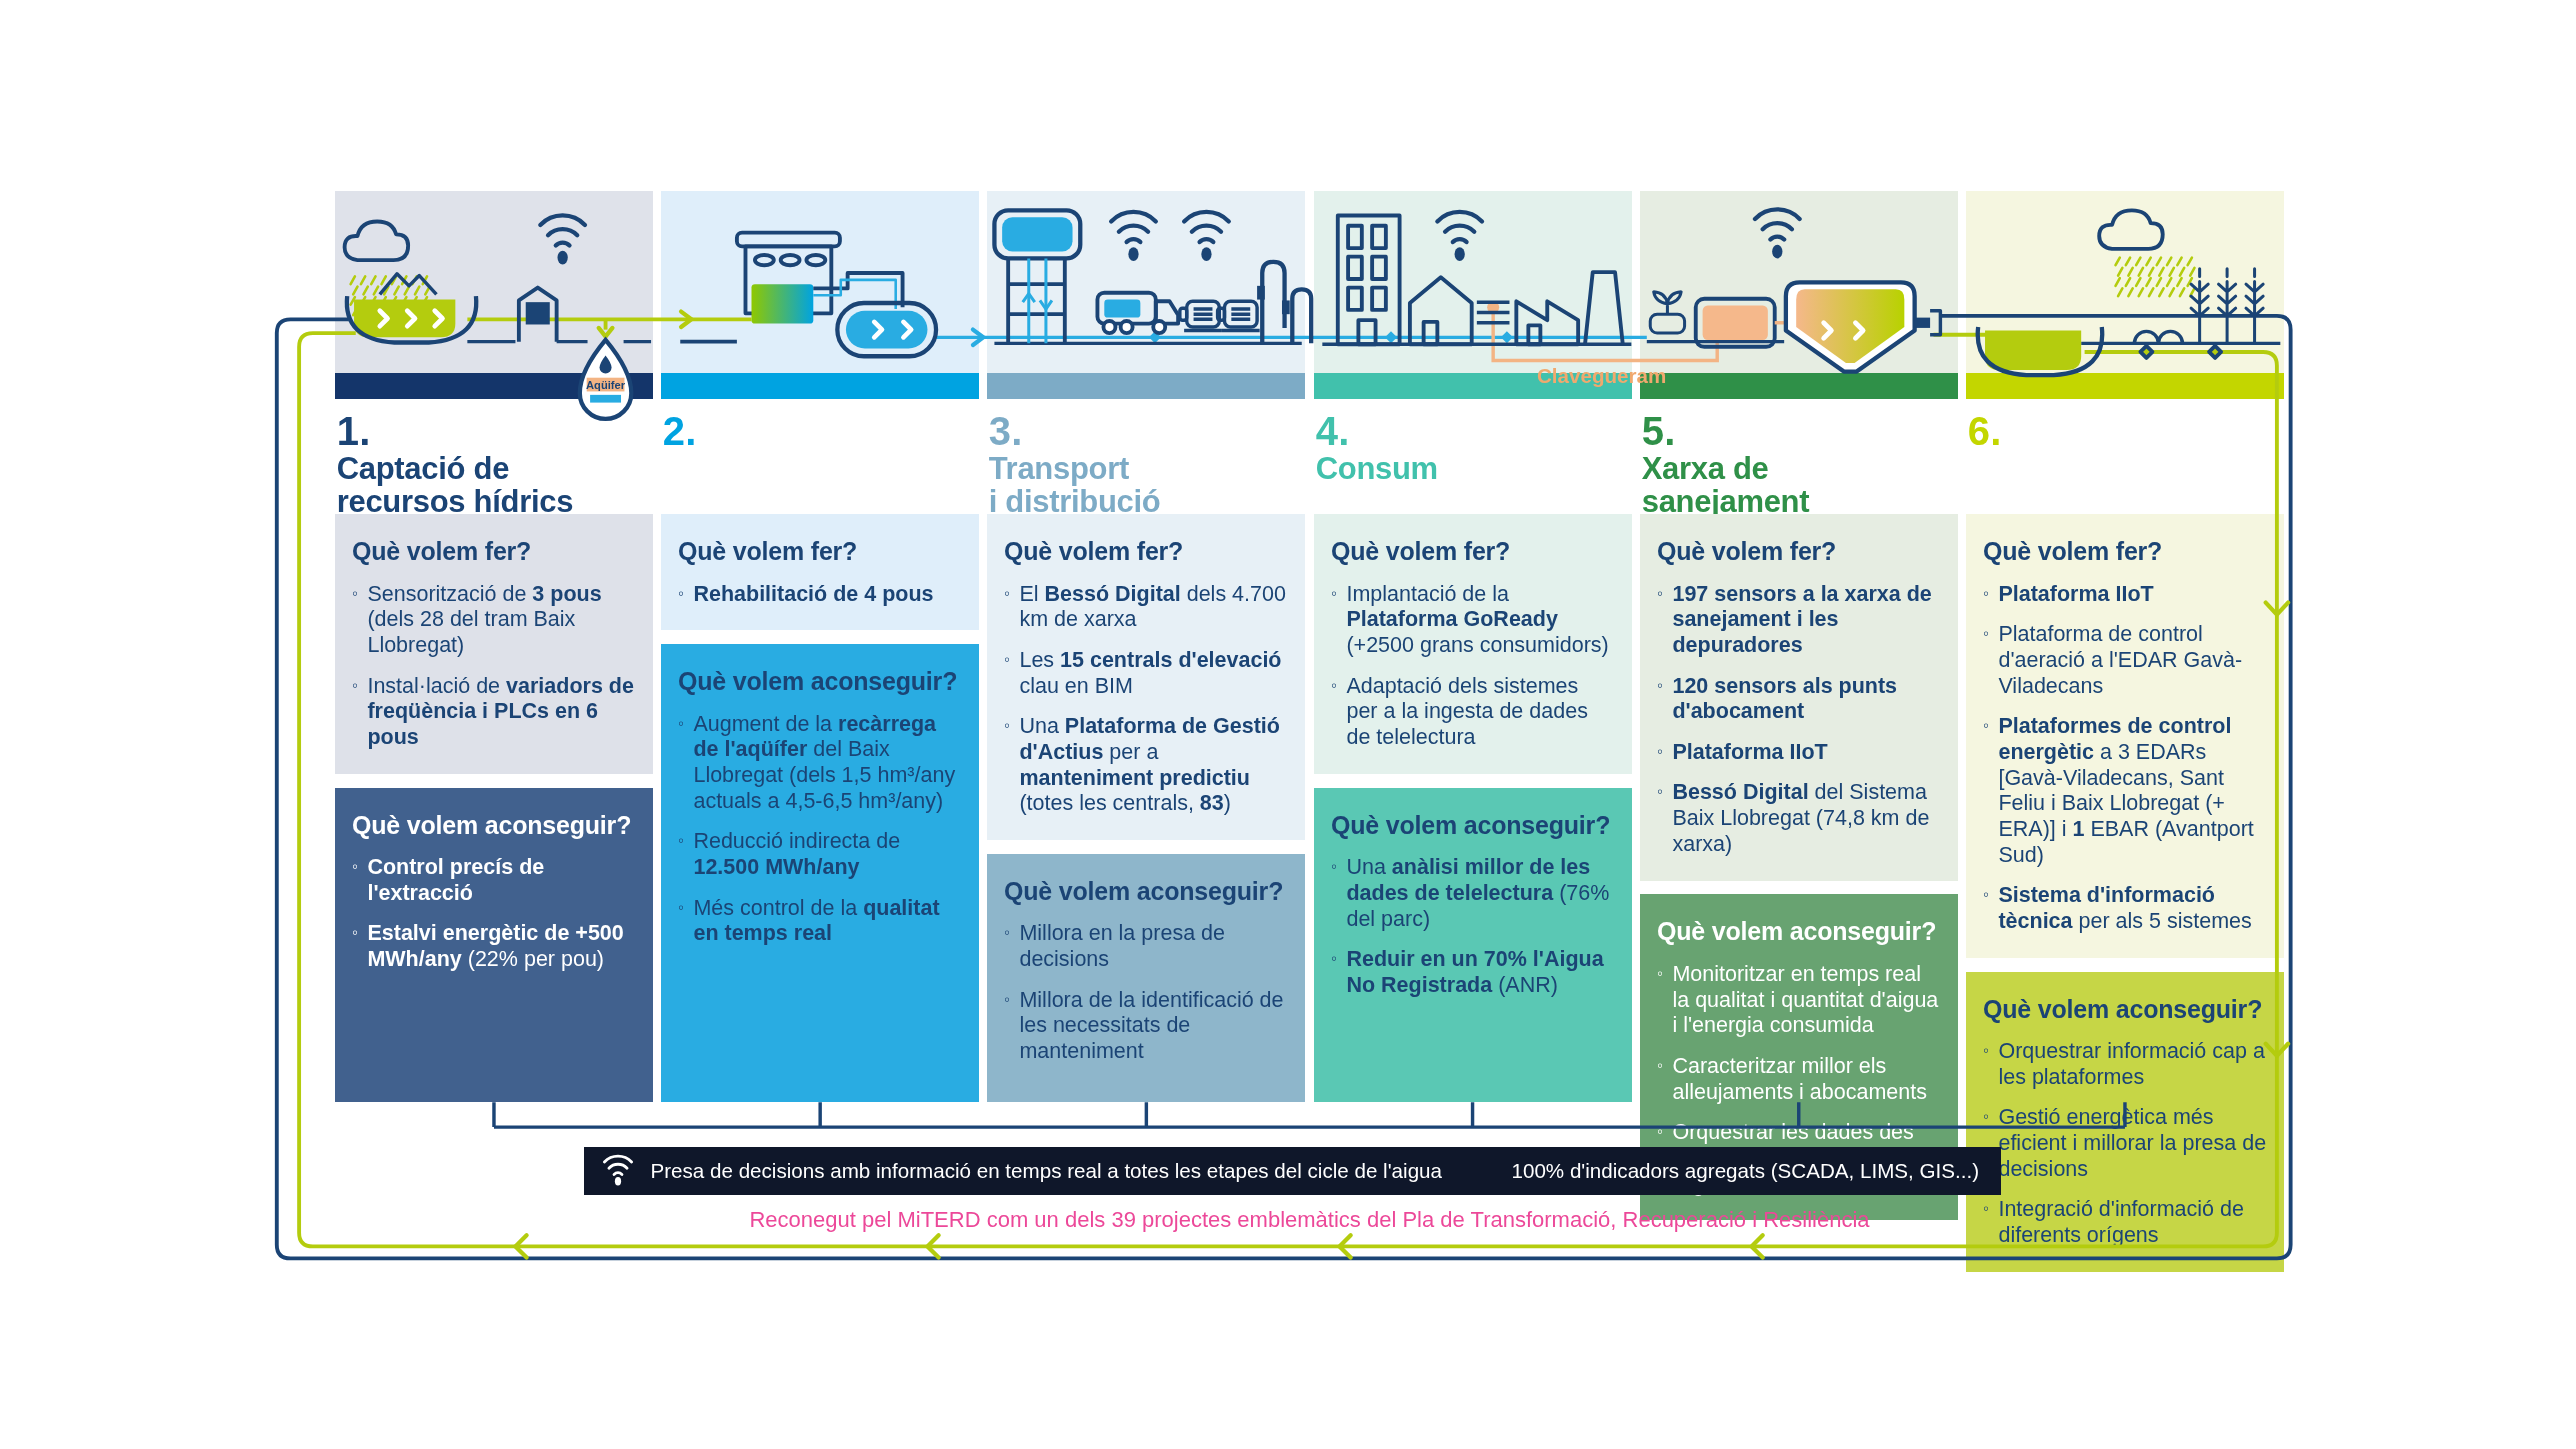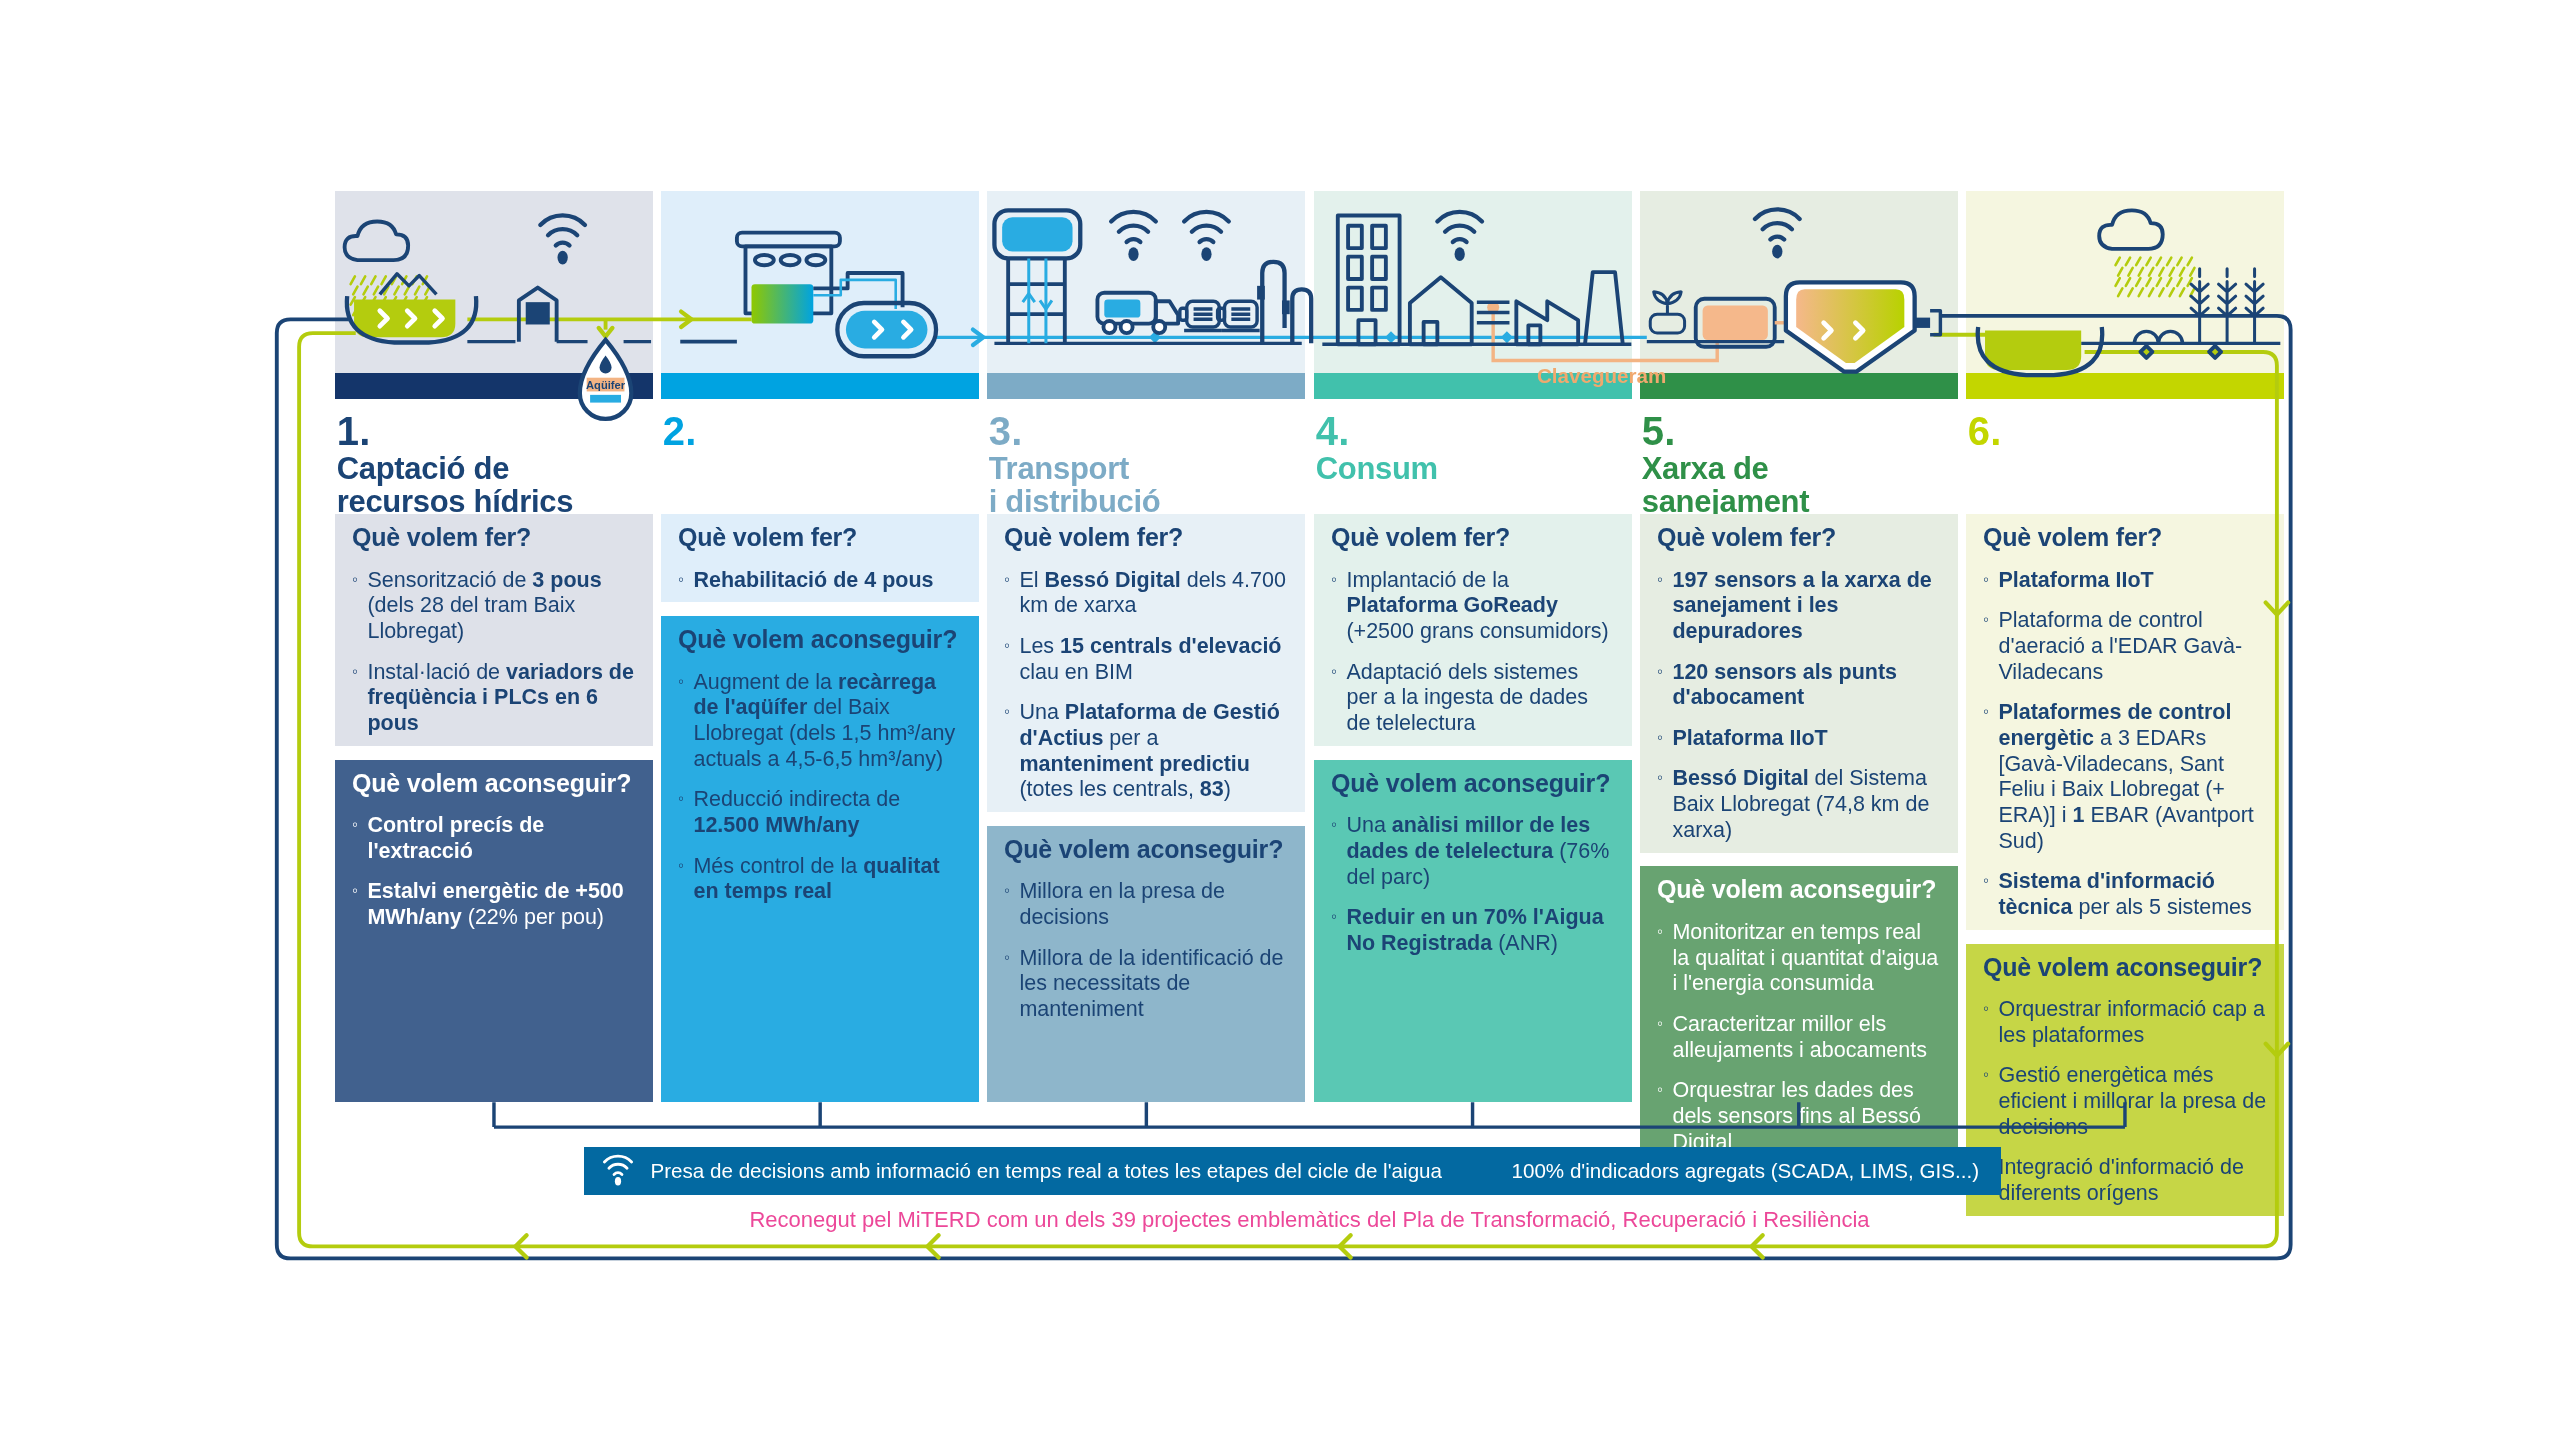--- a/index.html
+++ b/index.html
@@ -5,21 +5,21 @@
   html,body{margin:0;padding:0;background:#fff;font-family:"Liberation Sans",sans-serif;}
   .stage{position:relative;width:2576px;height:1449px;background:#fff;overflow:hidden;}
   .overlay{position:absolute;left:0;top:0;width:2576px;height:1449px;z-index:5;pointer-events:none;}
   .col{position:absolute;top:191px;width:318px;z-index:2;}
   .icon-band{height:182px;}
   .bar{height:26px;}
   .head{box-sizing:border-box;height:110px;padding:12px 1.7px 0;}
   .num{font-size:40px;font-weight:800;line-height:1;letter-spacing:0.4px;}
   .title{font-size:31px;font-weight:800;line-height:1.06;white-space:pre-line;letter-spacing:-0.3px;margin-top:1.7px;}
   .colbody{display:flex;flex-direction:column;gap:13.7px;height:588px;margin-top:5.2px;}
-  .panel{box-sizing:border-box;padding:9px 17px;}
+  .panel{box-sizing:border-box;padding:23px 17px;}
   .panel h3{margin:0 0 15.5px;font-size:25px;font-weight:800;letter-spacing:-0.2px;}
   .panel ul{list-style:none;margin:0;padding:0;display:flex;flex-direction:column;gap:14.6px;}
   .panel li{display:flex;gap:9.4px;font-size:21.5px;line-height:1.2;}
   .panel li .blt{font-size:17px;line-height:1.45;flex:0 0 auto;}
   .panel li b{font-weight:800;}
   .acons{flex:1;}
   .banner{position:absolute;left:584px;top:1147px;width:1417px;height:48px;z-index:6;
           display:flex;align-items:center;color:#fff;font-size:20.6px;padding:0;box-sizing:border-box;}
   .banner .wicon{margin:0 15.5px 0 17px;flex:0 0 auto;display:flex;}
   .banner .right{margin-left:auto;padding-right:22px;}
@@ -452,21 +452,21 @@
       <use href="#wheat" transform="translate(2562,308)"></use>
       <use href="#wheat" transform="translate(2594,308)"></use>
       <use href="#wheat" transform="translate(2626,308)"></use>
       <path d="M2312 385 h112 v30 q0 16 -17 16 h-78 q-17 0 -17 -16 z" fill="#b4cc0e" stroke="none"></path>
       <path d="M2304 381 q-6 52 56 56 h32 q62 -4 56 -56" stroke-width="5"></path>
       <use href="#dia" transform="translate(2500,410)" fill="#b4cc0e"></use>
       <use href="#dia" transform="translate(2580,410)" fill="#b4cc0e"></use>
     </g>
   </svg>
 
-  <div class="banner" style="background: #0369a1;">
+  <div class="banner" style="background: #0f172a;">
     <span class="wicon">
       <svg width="34" height="34" viewBox="-30 -6 60 52">
         <g fill="none" stroke="#fff" stroke-width="5" stroke-linecap="round">
           <path d="M-24 4 a33 33 0 0 1 48 0"></path>
           <path d="M-16 15 a22 22 0 0 1 32 0"></path>
           <path d="M-7 26 a10 10 0 0 1 14 0"></path>
           <ellipse cx="0" cy="38" rx="5.5" ry="7.5" fill="#fff" stroke="none"></ellipse>
         </g>
       </svg>
     </span>

